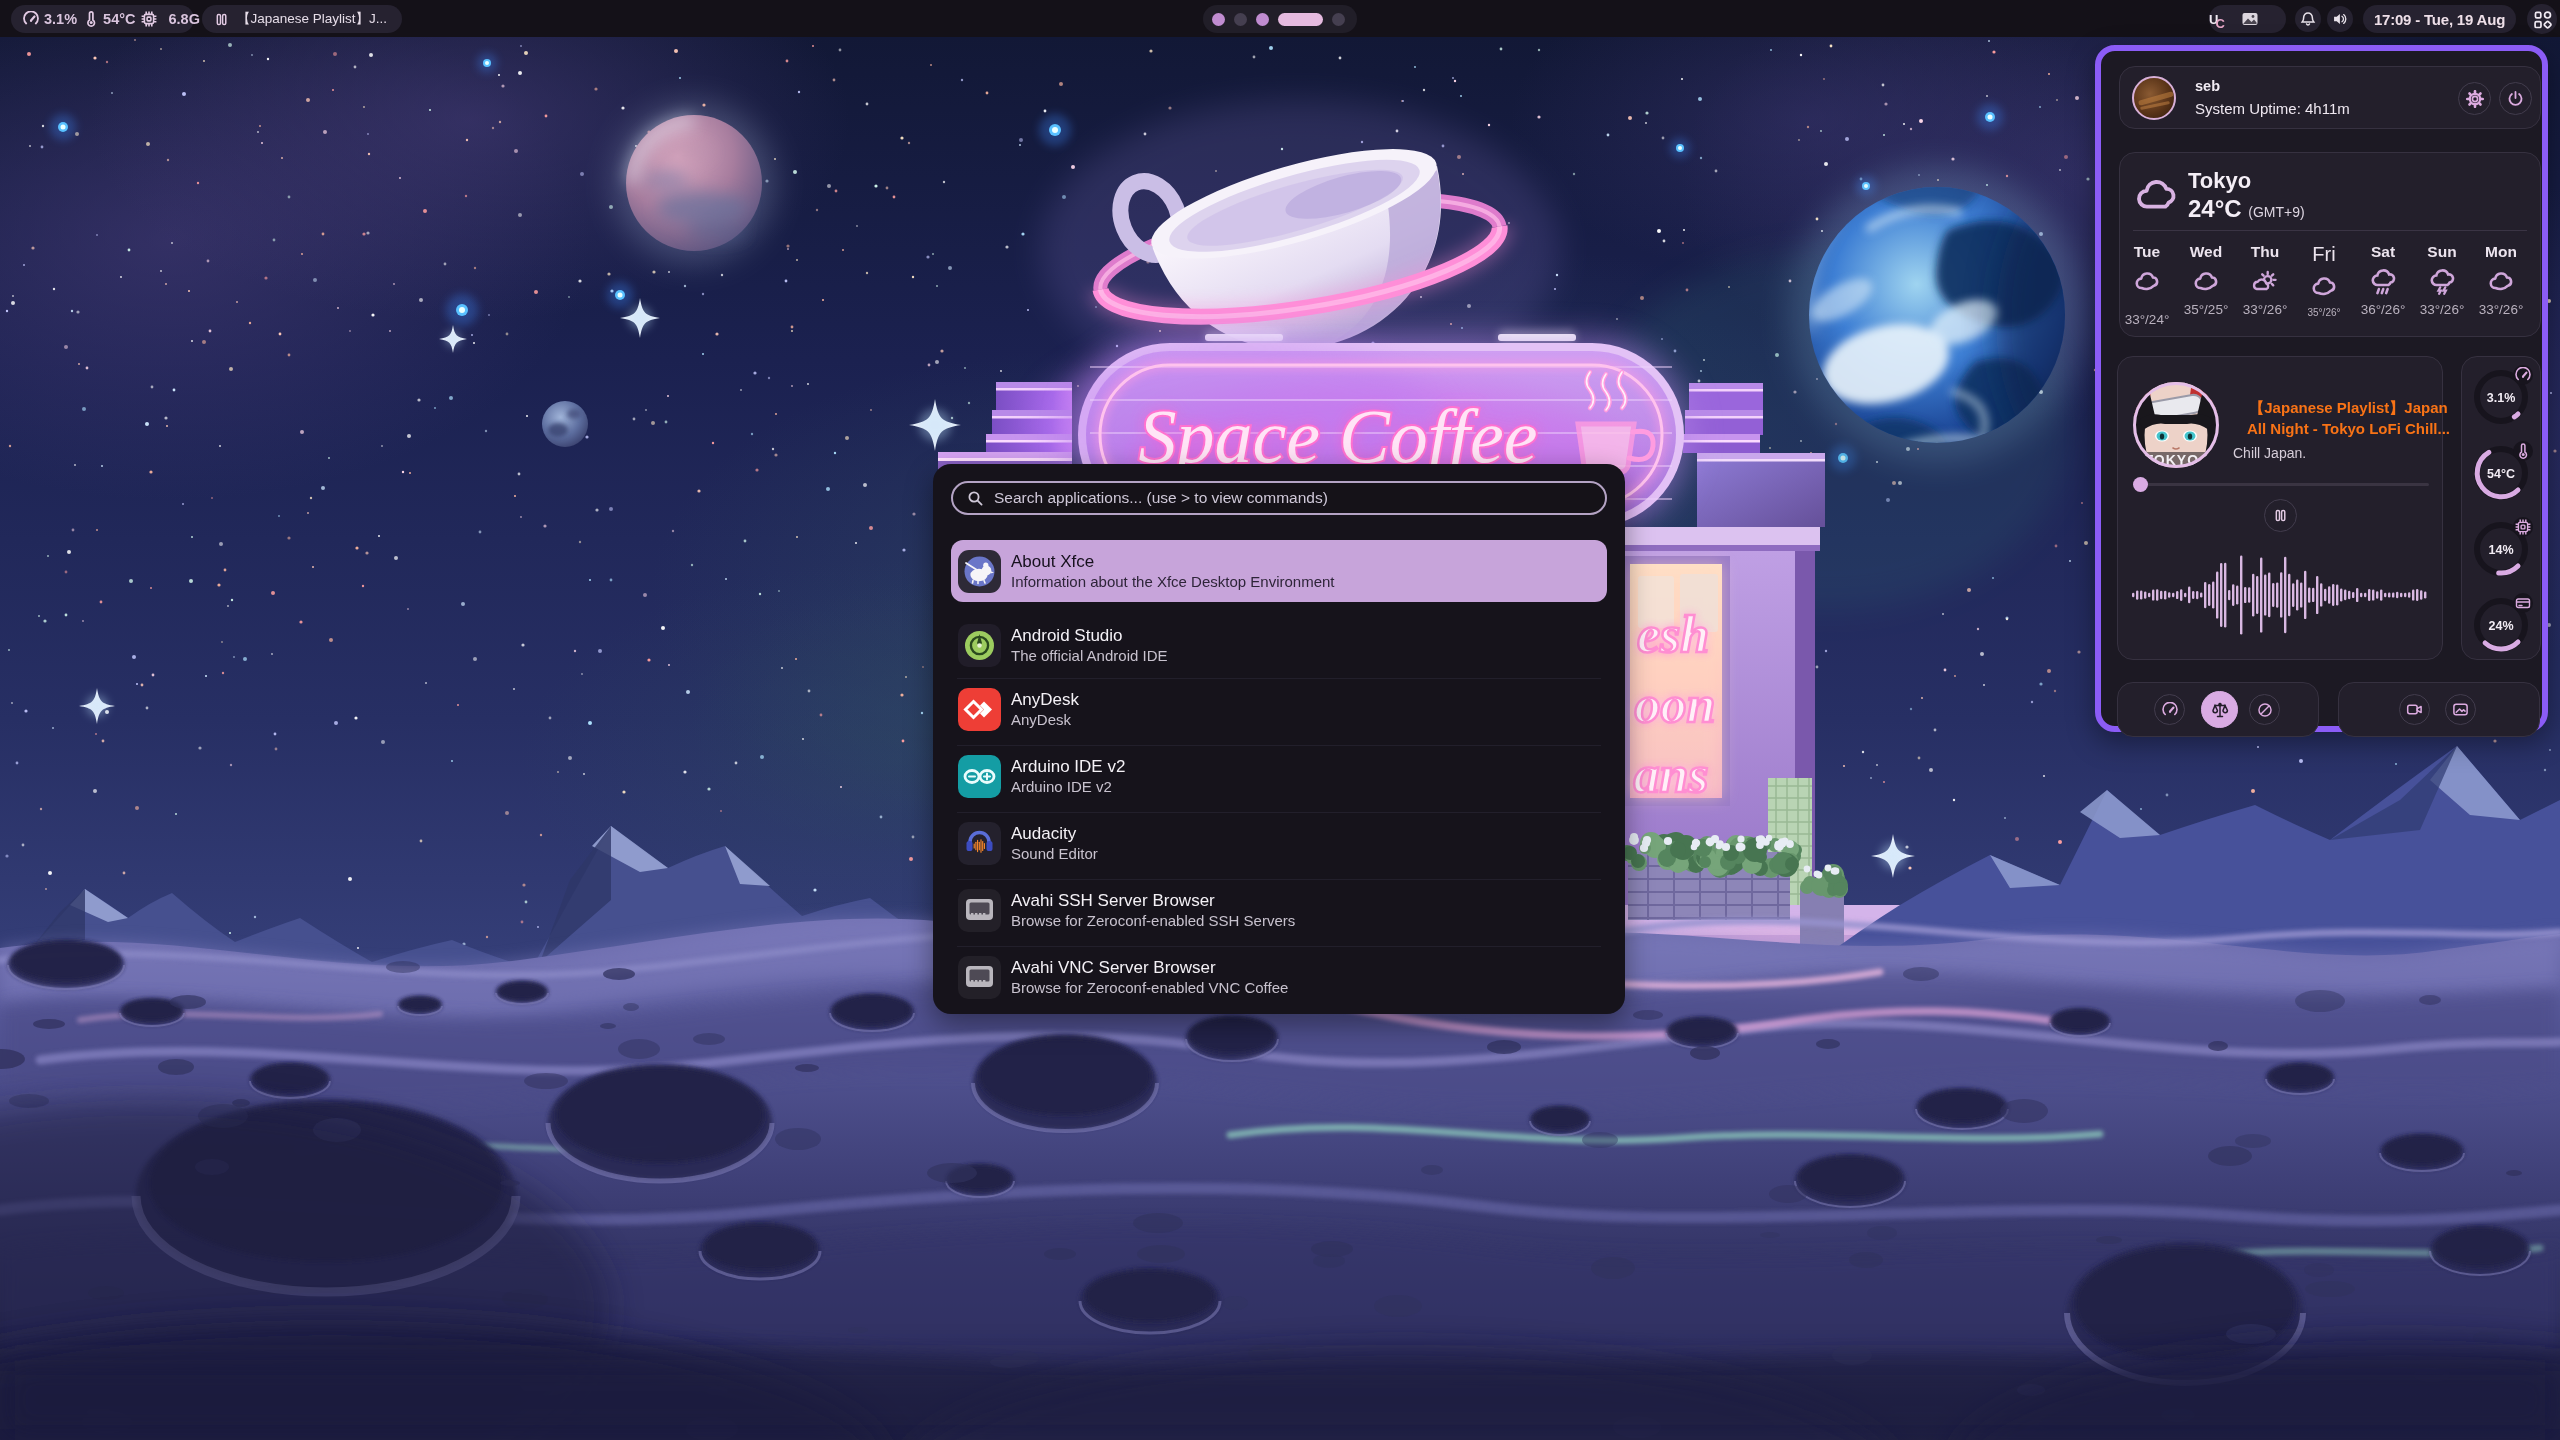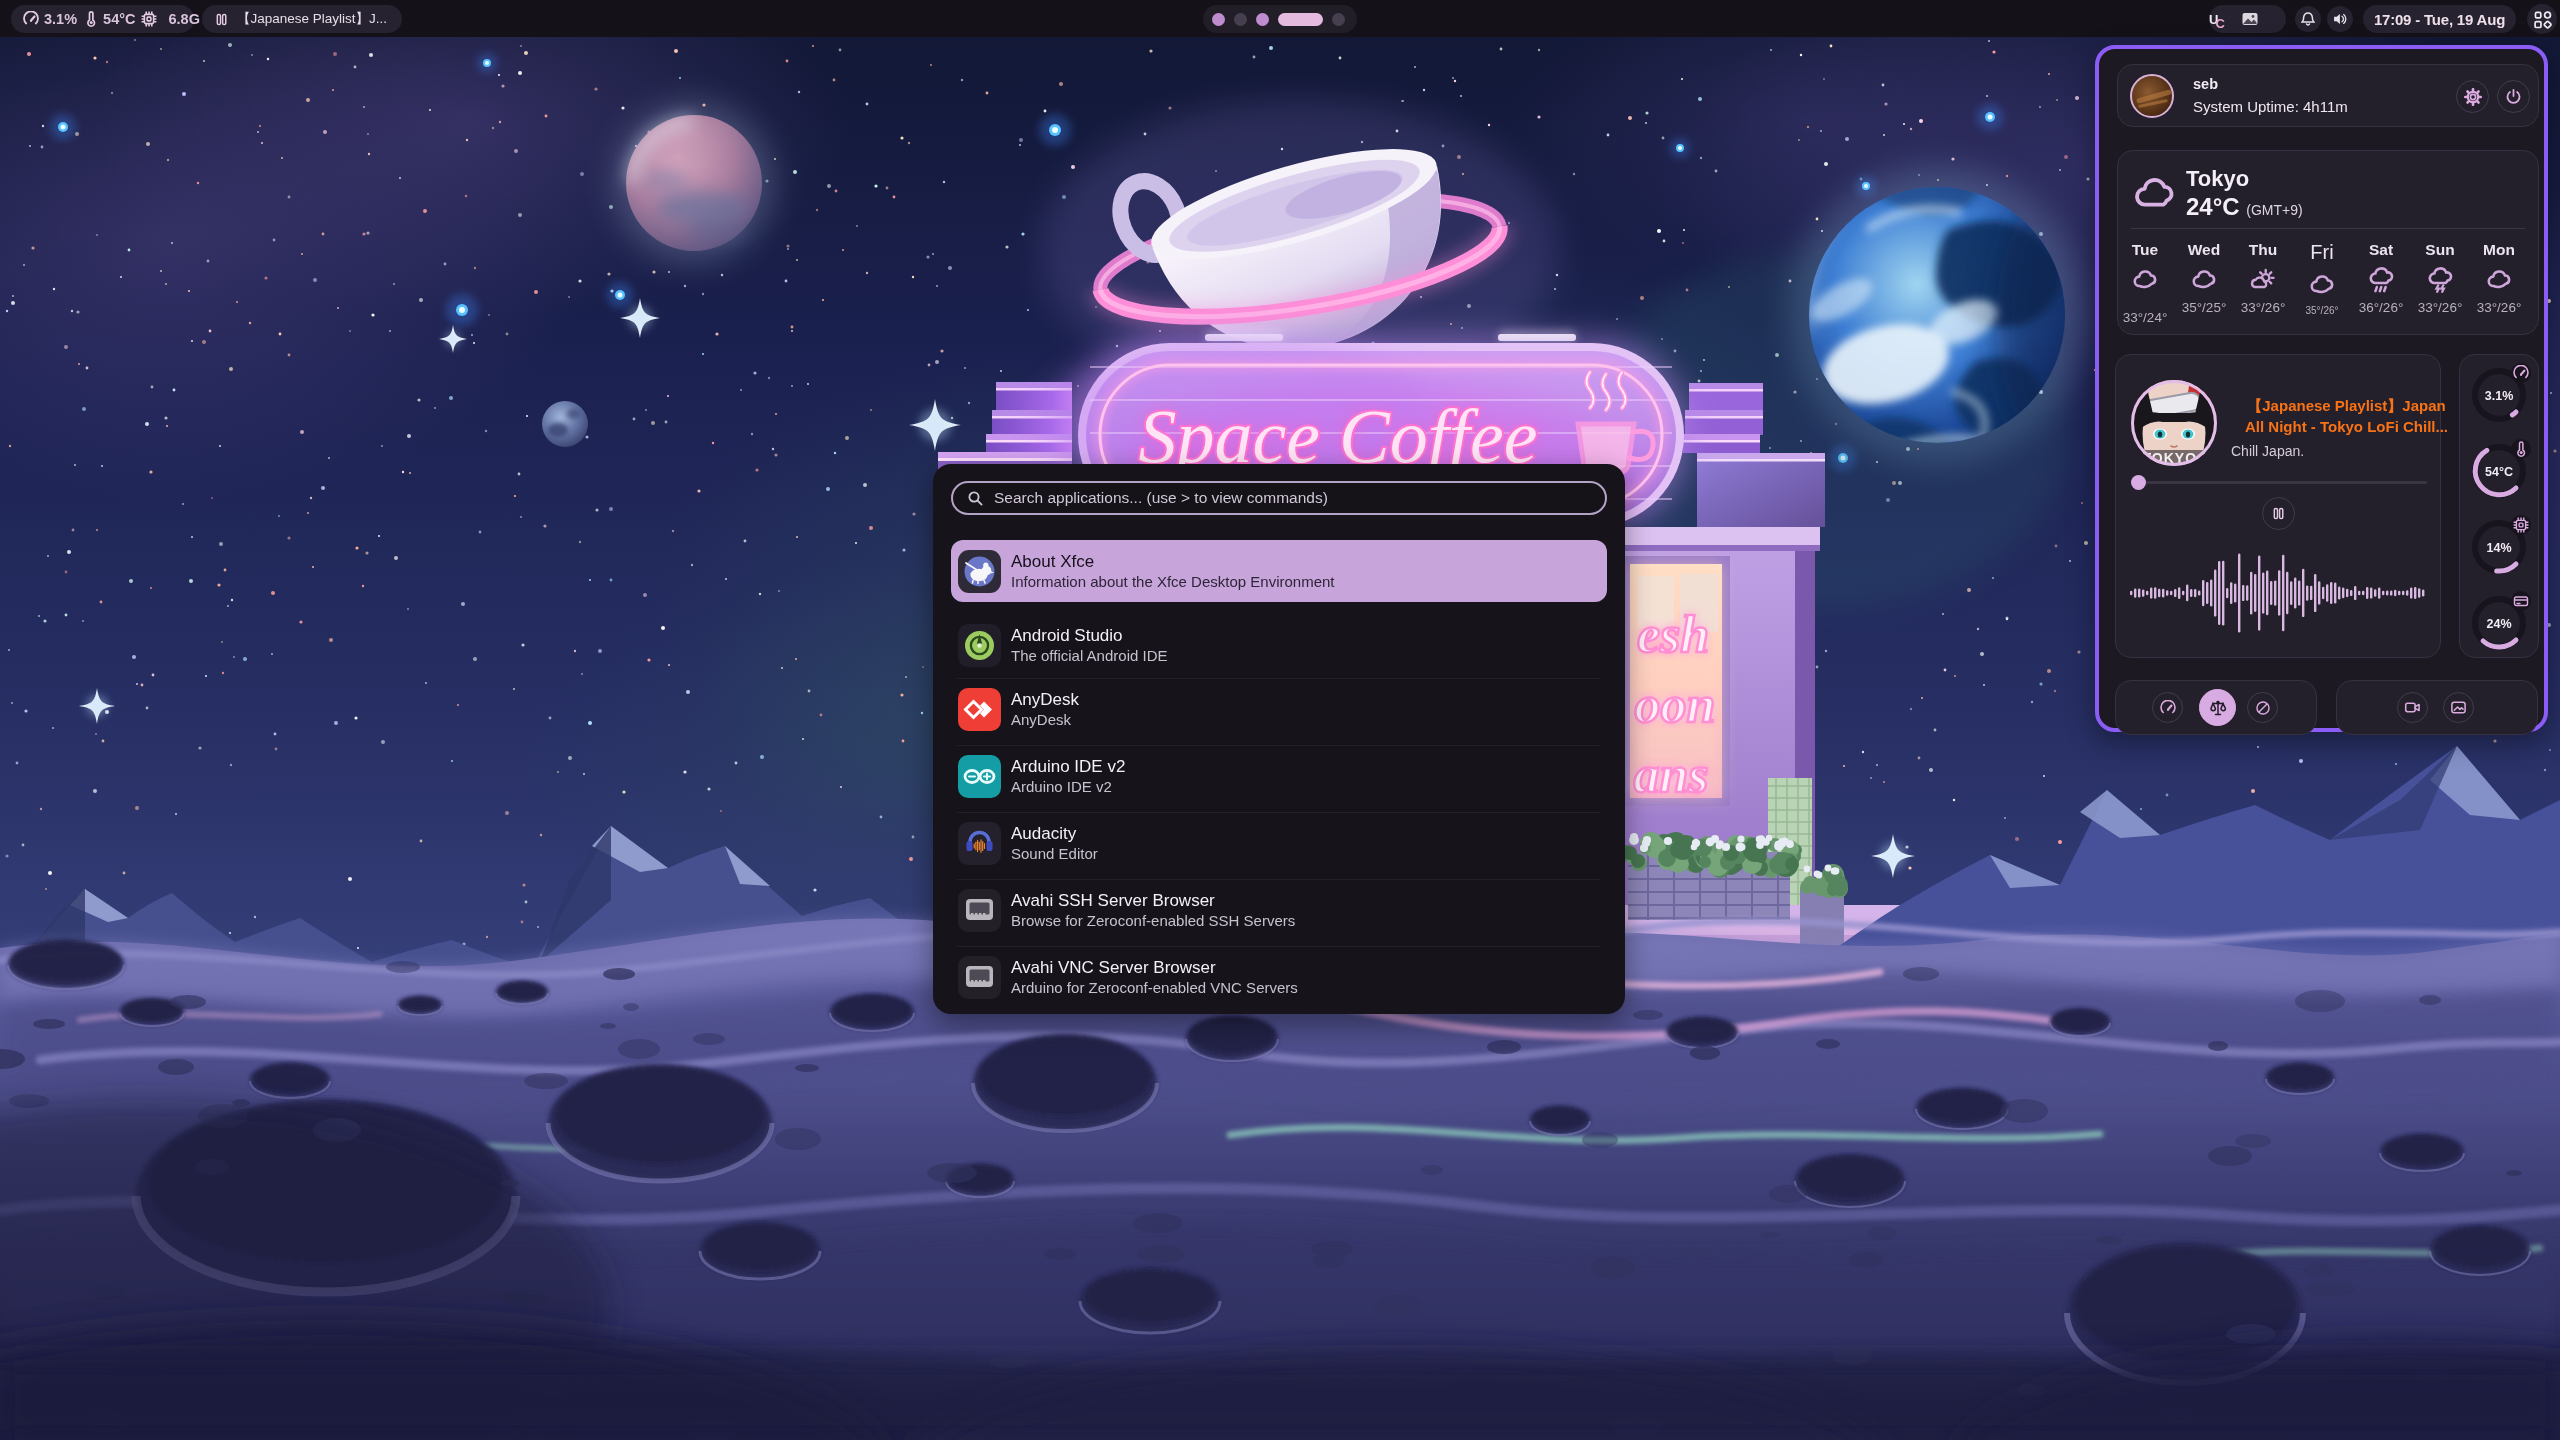--- a/index.html
+++ b/index.html
@@ -15,21 +15,21 @@
 .lrow{position:absolute;left:18px;width:656px;height:62px;display:flex;align-items:center;}
 .lrow .ic{width:43px;height:43px;border-radius:10px;margin-left:7px;flex:0 0 43px;display:flex;align-items:center;justify-content:center;background:#211d29;}
 .lrow .tx{margin-left:10px}
 .lrow .t1{font-size:17px;font-weight:400;color:#f4f1f6;line-height:1.25}
 .lrow .t2{font-size:15px;color:#c8c2ce;line-height:1.3}
 #selrow{position:absolute;left:18px;top:76px;width:656px;height:62px;background:#c7a4da;border-radius:12px;display:flex;align-items:center;}
 #selrow .t1{color:#1d1626}
 #selrow .t2{color:#3a2f47}
 .lsep{position:absolute;left:24px;width:644px;height:1px;background:#221f2b}
 
-#sidebar{position:absolute;left:2095px;top:45px;width:453px;height:687px;background:#1c1923;border-radius:20px;border:4px solid #8b5cf6;box-shadow:0 10px 28px rgba(0,0,0,.38);}
+#sidebar{position:absolute;left:2095px;top:45px;width:453px;height:687px;background:#1c1923;border-radius:20px;border:6px solid #8b5cf6;box-shadow:0 10px 28px rgba(0,0,0,.38);}
 .card{position:absolute;background:#231f2b;border:1.5px solid #363140;border-radius:16px;}
 .circbtn{position:absolute;border:1.5px solid #423c4d;border-radius:50%;display:flex;align-items:center;justify-content:center}
 .wcol{position:absolute;width:60px;text-align:center;color:#ece4ee}
 
 </style></head><body>
 <svg id="wall" width="2560" height="1440" viewBox="0 0 2560 1440">
 <defs>
 <linearGradient id="sky" x1="0" y1="0" x2="0" y2="1">
         <stop offset="0" stop-color="#111733"></stop>
         <stop offset="0.25" stop-color="#1b2150"></stop>
@@ -1750,21 +1750,21 @@
           <g fill="#b9b6bd">
             <rect x="13" y="24" width="2.4" height="3.4"></rect>
             <rect x="17" y="24" width="2.4" height="3.4"></rect>
             <rect x="21" y="24" width="2.4" height="3.4"></rect>
             <rect x="25" y="24" width="2.4" height="3.4"></rect>
           </g>
         </svg>
       </span>
       <span class="tx">
         <div class="t1">Avahi VNC Server Browser</div>
-        <div class="t2">Arduino for Zeroconf-enabled VNC Servers</div>
+        <div class="t2">Browse for Zeroconf-enabled VNC Coffee</div>
       </span>
     </div>
 <div class="lsep" style="top:214px"></div>
 <div class="lsep" style="top:281px"></div>
 <div class="lsep" style="top:348px"></div>
 <div class="lsep" style="top:415px"></div>
 <div class="lsep" style="top:482px"></div>
 </div>
 <div id="sidebar">
 <div class="card" style="left:18px;top:15px;width:422px;height:63px">

